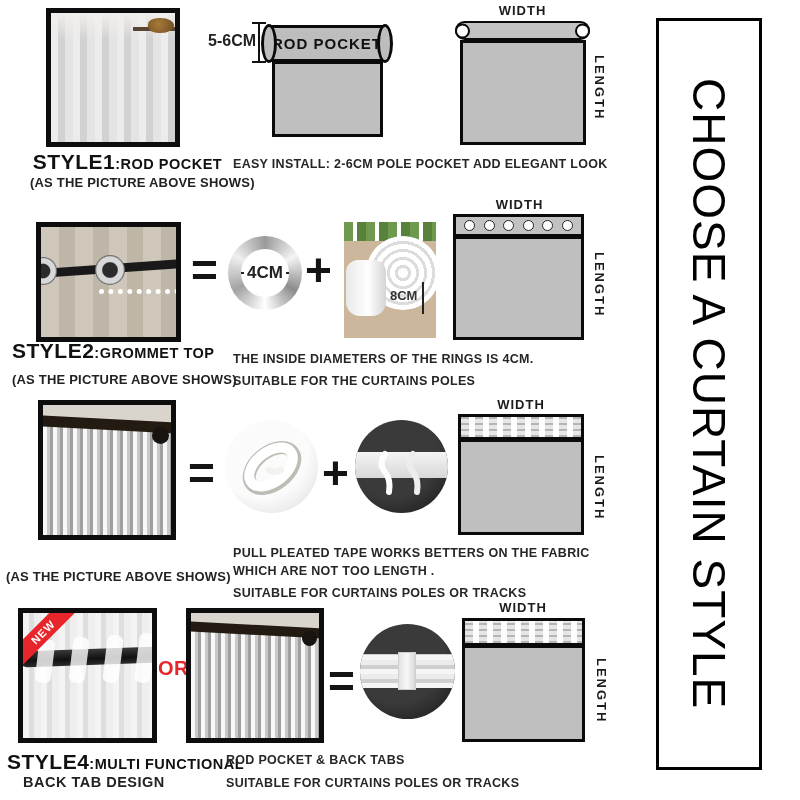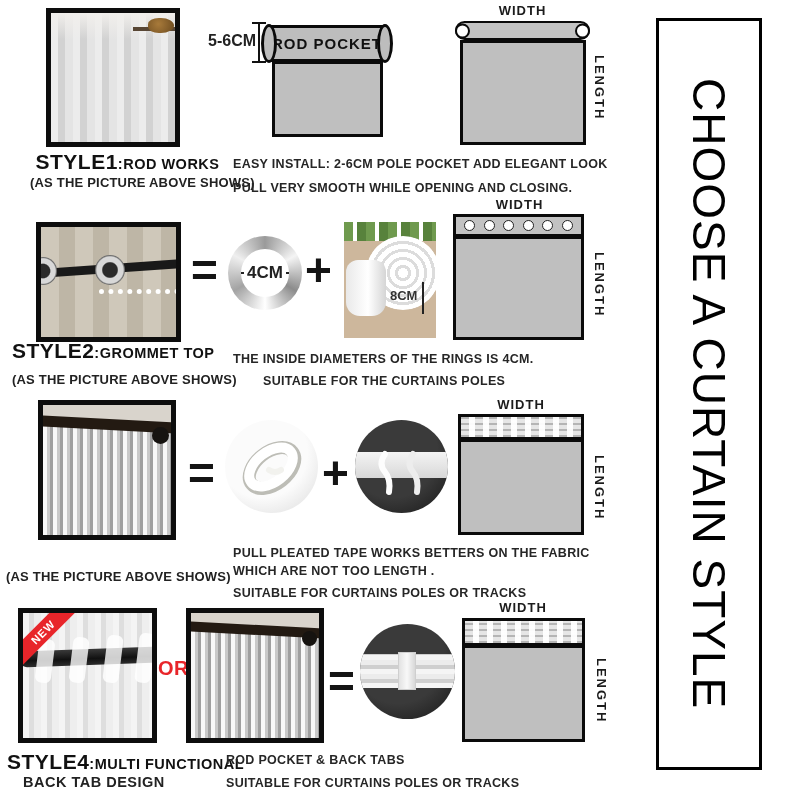--- a/index.html
+++ b/index.html
@@ -72,26 +72,25 @@
 
   <div class="abs dim-label" style="left:455px;top:3px;width:135px;">WIDTH</div>
   <div class="abs rod-bar" style="left:455px;top:21px;width:135px;height:19px;">
     <div class="end-circle" style="left:-2px;"></div>
     <div class="end-circle" style="right:-2px;"></div>
   </div>
   <div class="abs gray-rect" style="left:460px;top:40px;width:126px;height:105px;"></div>
   <div class="abs dim-length" style="left:592px;top:55px;">LENGTH</div>
 
   <div class="abs style-title" style="left:30px;top:150px;width:195px;text-align:center;">
-    <span class="big">STYLE1</span><span class="rest">:ROD WORKS</span>
+    <span class="big">STYLE1</span><span class="rest">:ROD POCKET</span>
   </div>
   <div class="abs style-sub" style="left:30px;top:175px;width:195px;text-align:center;">(AS THE PICTURE ABOVE SHOWS)</div>
 
   <div class="abs desc" style="left:233px;top:157px;">EASY INSTALL: 2-6CM POLE POCKET ADD ELEGANT LOOK</div>
-  <div class="abs desc" style="left:233px;top:181px;">PULL VERY SMOOTH WHILE OPENING AND CLOSING.</div>
 
   <div class="abs photo" style="left:36px;top:222px;width:145px;height:120px;">
     <div class="abs curtain-beige" style="left:0;top:0;width:100%;height:100%;"></div>
     <div class="abs" style="left:-4px;top:34%;width:110%;height:9px;background:#191919;border-radius:5px;transform:rotate(-4deg);"></div>
     <div class="abs" style="left:54px;top:28px;width:30px;height:30px;border-radius:50%;background:radial-gradient(circle,#2b2b2b 0 34%,#d8d8d8 40% 62%,#6f6f6f 68% 100%);"></div>
     <div class="abs" style="left:-12px;top:30px;width:28px;height:28px;border-radius:50%;background:radial-gradient(circle,#2b2b2b 0 34%,#d8d8d8 40% 62%,#6f6f6f 68% 100%);"></div>
     <div class="abs" style="left:58px;top:62px;width:90px;border-top:5px dotted #fff;"></div>
   </div>
 
   <div class="abs op" style="left:191px;top:247px;">=</div>
@@ -125,21 +124,21 @@
   </div>
   <div class="abs gray-rect" style="left:453px;top:237px;width:131px;height:103px;border-top-width:2px;"></div>
   <div class="abs dim-length" style="left:592px;top:252px;">LENGTH</div>
 
   <div class="abs style-title" style="left:12px;top:339px;width:210px;">
     <span class="big">STYLE2</span><span class="rest">:GROMMET TOP</span>
   </div>
   <div class="abs style-sub" style="left:12px;top:372px;width:210px;text-align:center;">(AS THE PICTURE ABOVE SHOWS)</div>
 
   <div class="abs desc" style="left:233px;top:352px;">THE INSIDE DIAMETERS OF THE RINGS IS 4CM.</div>
-  <div class="abs desc" style="left:219px;top:374px;padding-left:44px;">SUITABLE FOR THE CURTAINS POLES</div>
+  <div class="abs desc" style="left:233px;top:374px;">SUITABLE FOR THE CURTAINS POLES</div>
 
   <div class="abs photo" style="left:38px;top:400px;width:138px;height:140px;">
     <div class="abs" style="left:0;top:0;width:100%;height:100%;background:#d9d4cc;"></div>
     <div class="abs pleats" style="left:0;top:18px;width:100%;height:100%;"></div>
     <div class="abs" style="left:-6px;top:14px;width:112%;height:11px;background:#231a12;border-radius:5px;transform:rotate(3deg);"></div>
     <div class="abs" style="right:2px;top:22px;width:17px;height:17px;background:#161310;border-radius:50%;"></div>
   </div>
 
   <div class="abs op" style="left:188px;top:450px;">=</div>
 

